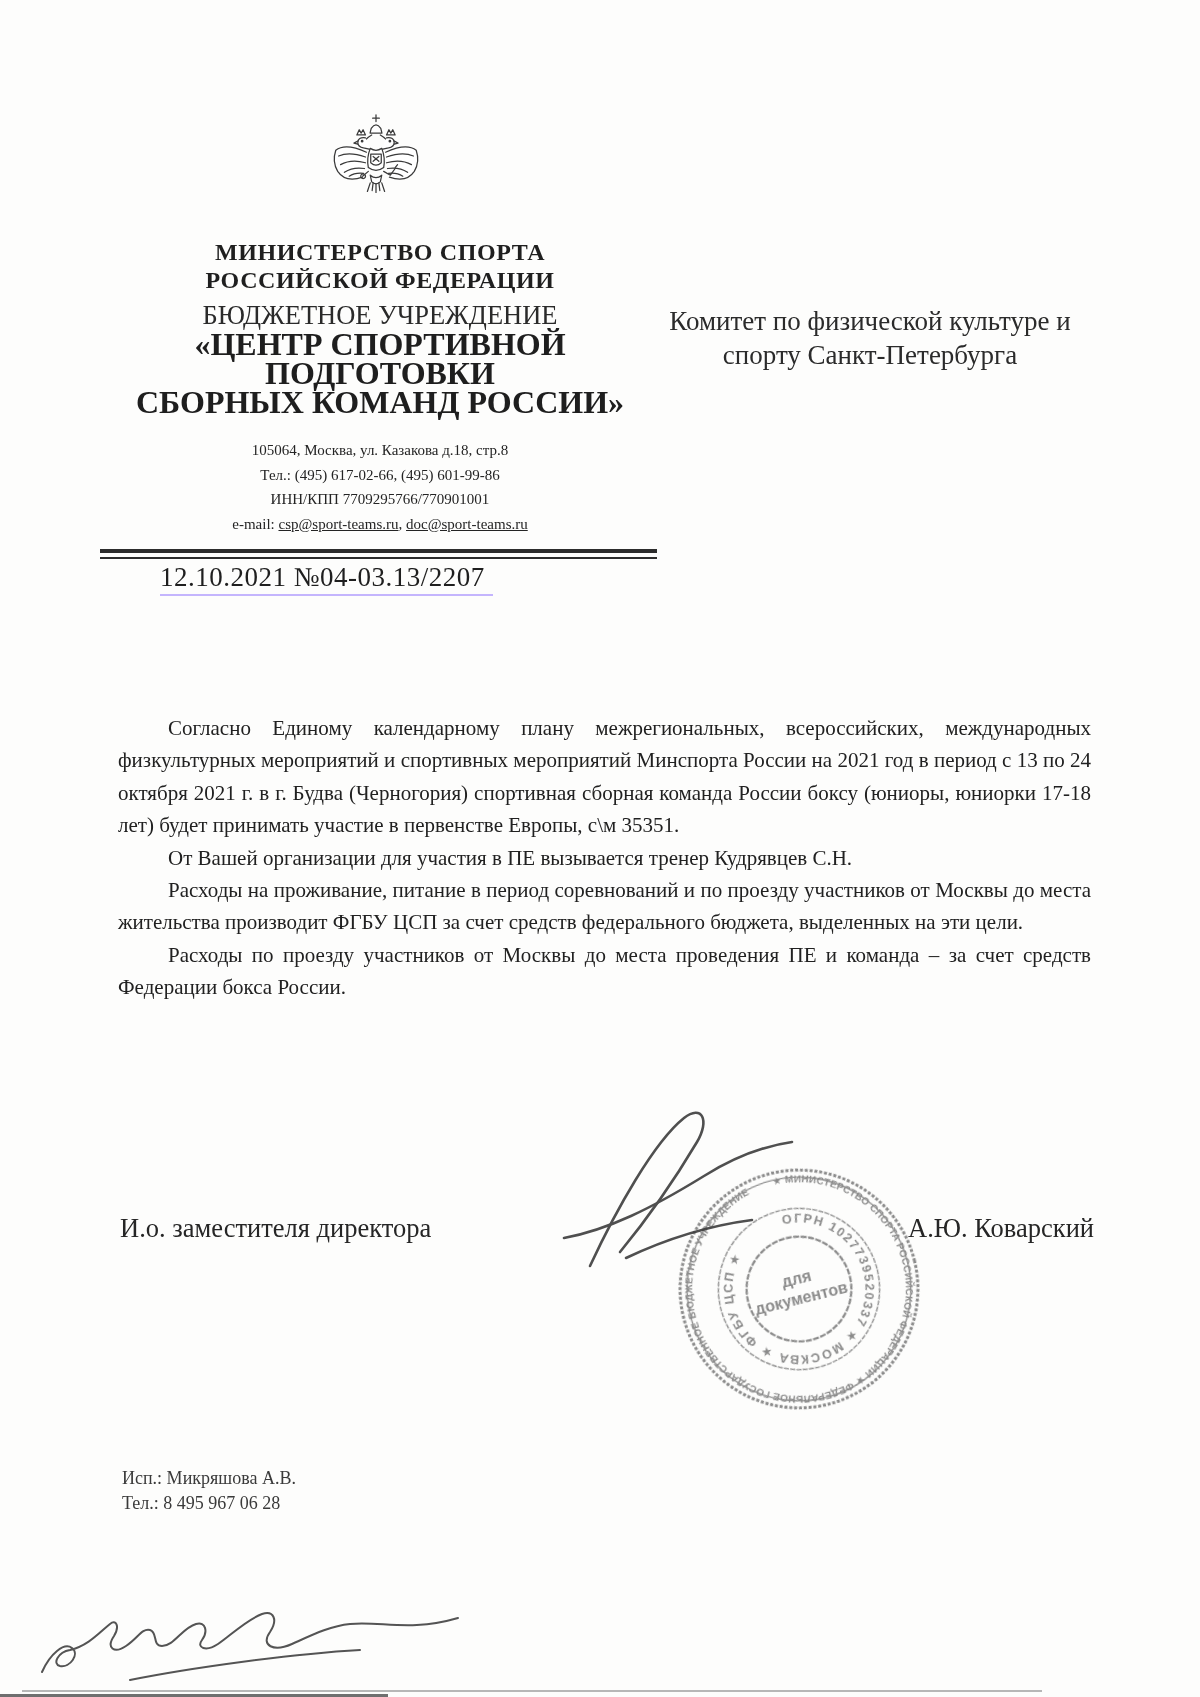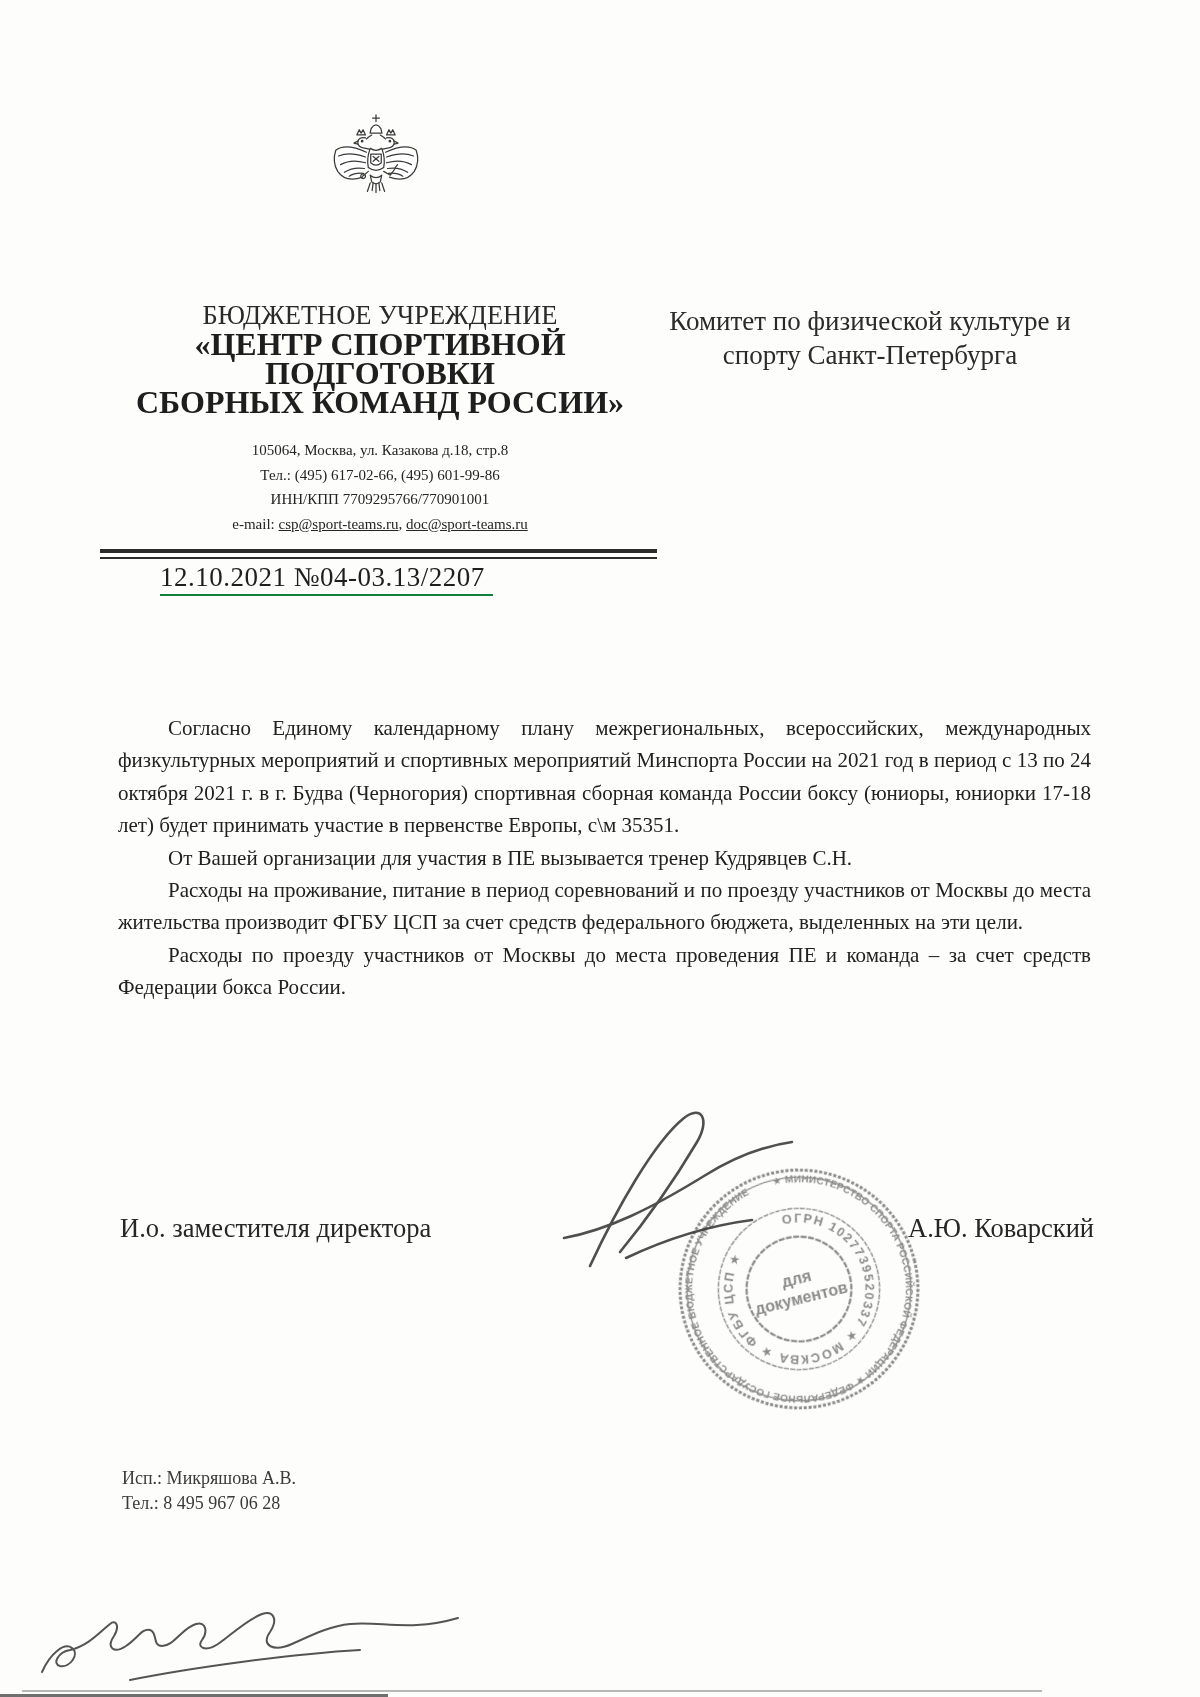--- a/index.html
+++ b/index.html
@@ -19,21 +19,21 @@
   .addr{left:90px;top:438px;width:580px;text-align:center;
     font-size:15px;line-height:24.5px;color:#242424;}
   .addr .u{text-decoration:underline;}
   
   .recipient{left:635px;top:304px;width:470px;text-align:center;
     font-size:27px;line-height:34px;color:#2b2b2b;}
   
   .rule{left:100px;top:549px;width:557px;height:3.5px;
     border-top:4px solid #2c2c2c;border-bottom:2.5px solid #2c2c2c;}
   .dateref{left:160px;top:562px;font-size:27px;letter-spacing:0.5px;color:#1f1f1f;}
-  .dateref span{border-bottom:2px solid #15803d;padding:0 8px 2px 0;}
+  .dateref span{border-bottom:2px solid #c4b5fd;padding:0 8px 2px 0;}
   
   .bodytext{left:118px;top:712px;width:973px;font-size:21px;
     line-height:32.4px;text-align:justify;color:#212121;}
   .bodytext p{margin:0;text-indent:50px;}
   
   .sig-title{left:120px;top:1213px;font-size:26.5px;color:#262626;}
   .sig-name{left:908px;top:1213px;font-size:26.5px;color:#262626;}
   .stamp{left:666px;top:1156px;width:266px;height:266px;}
   .sig-scribble{left:556px;top:1080px;width:270px;height:200px;}
   
@@ -69,20 +69,24 @@
         <path d="M44.5 44 h11 v9 q-5.5 5 -11 0 z"></path>
         <path d="M47 46.5 l6 5 M53 46.5 l-6 5"></path>
         <path d="M42 62 l-6 5 M36.5 64.5 a2.5 2.5 0 1 0 0.1 0"></path>
         <path d="M58 62 l7 4 m0 0 l5 -7 M70 58 l2.5 -3"></path>
         <path d="M44 66 q6 5 12 0 l-1.5 7 q-4.5 4 -9 0 z" fill="#ffffff"></path>
         <path d="M44 74 l-3 9 M50 75 v9 M56 74 l3 9 M47 74 l-1 8 M53 74 l1 8"></path>
       </g>
     </svg>
   </div>
 
+  <div class="abs ministry">
+    <div>МИНИСТЕРСТВО СПОРТА</div>
+    <div>РОССИЙСКОЙ ФЕДЕРАЦИИ</div>
+  </div>
 
   <div class="abs org">
     <div class="reg">БЮДЖЕТНОЕ УЧРЕЖДЕНИЕ</div>
     <div class="bld">«ЦЕНТР СПОРТИВНОЙ ПОДГОТОВКИ</div>
     <div class="bld">СБОРНЫХ КОМАНД РОССИИ»</div>
   </div>
 
   <div class="abs addr">
     <div>105064, Москва, ул. Казакова д.18, стр.8</div>
     <div>Тел.: (495) 617-02-66, (495) 601-99-86</div>

